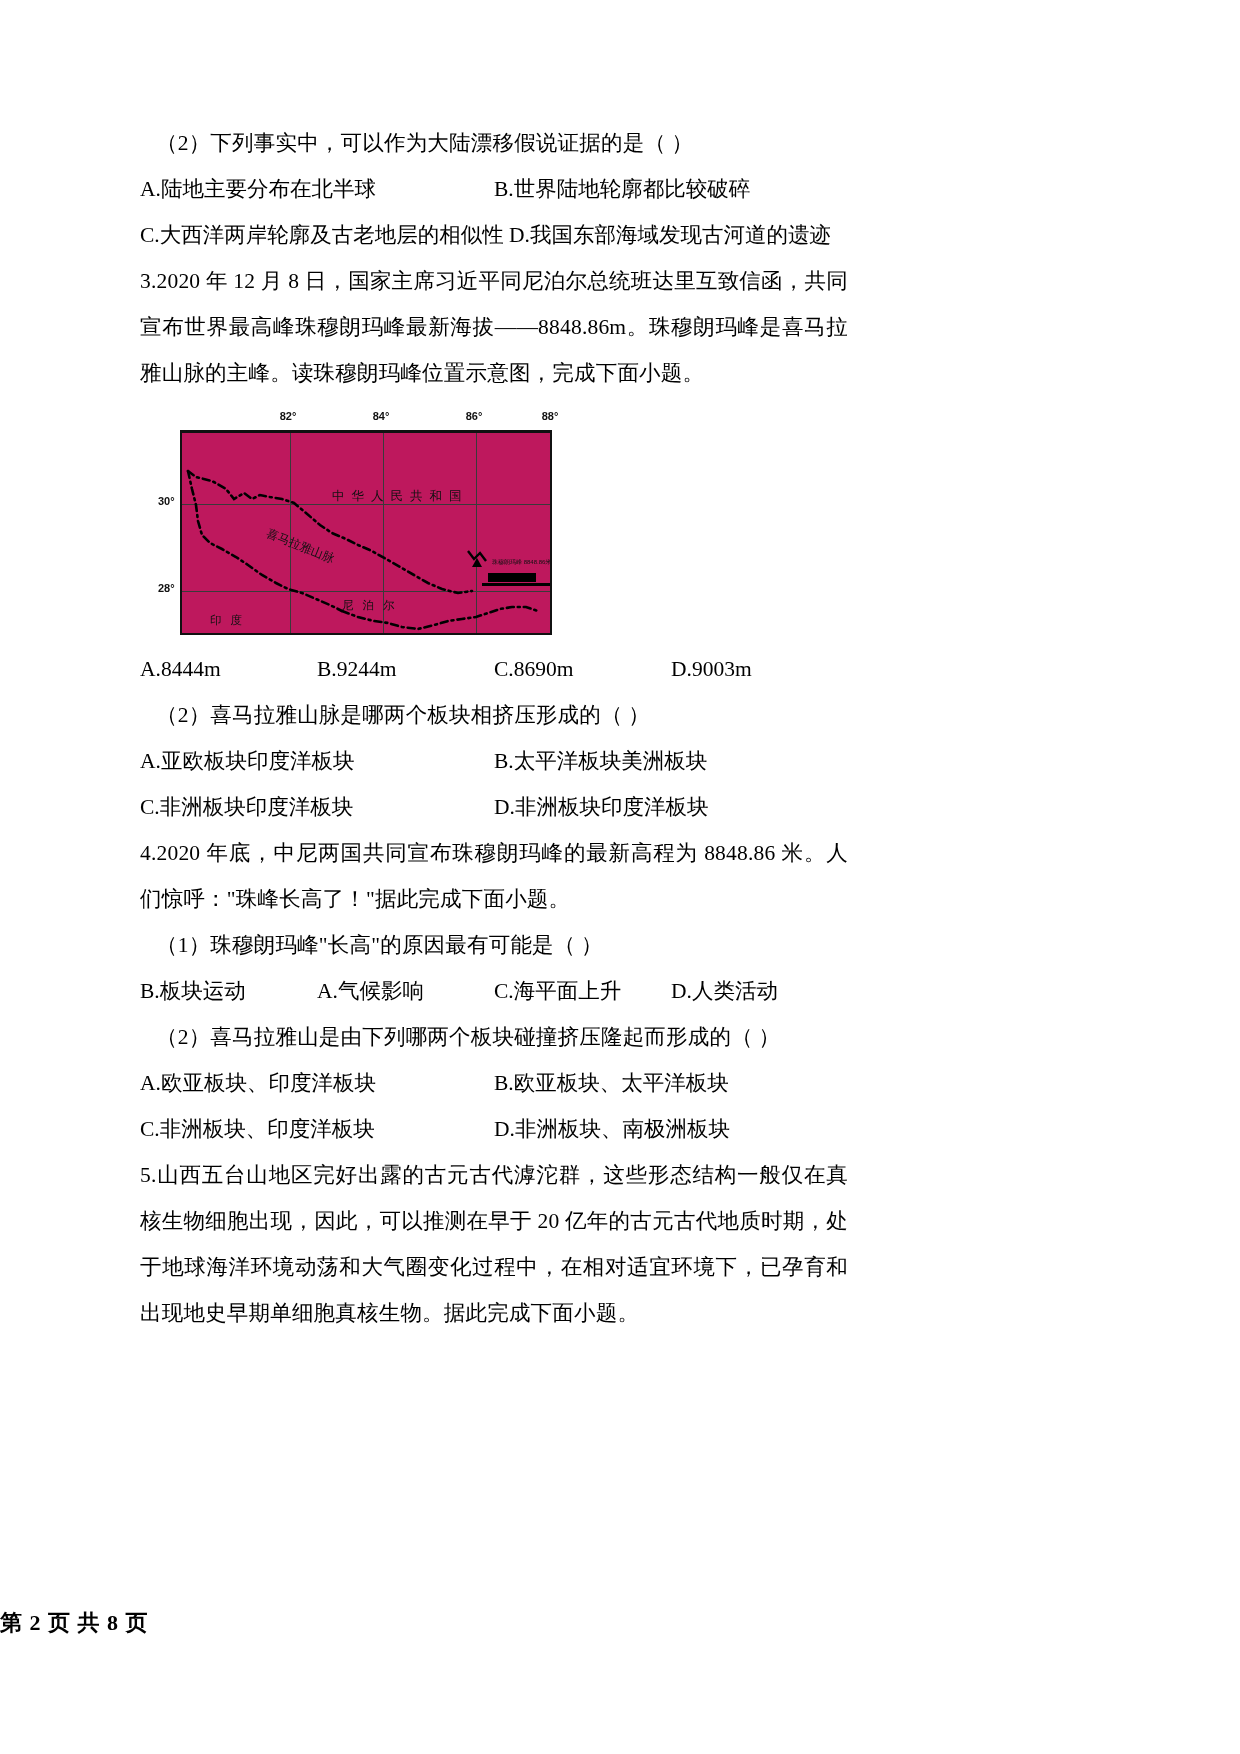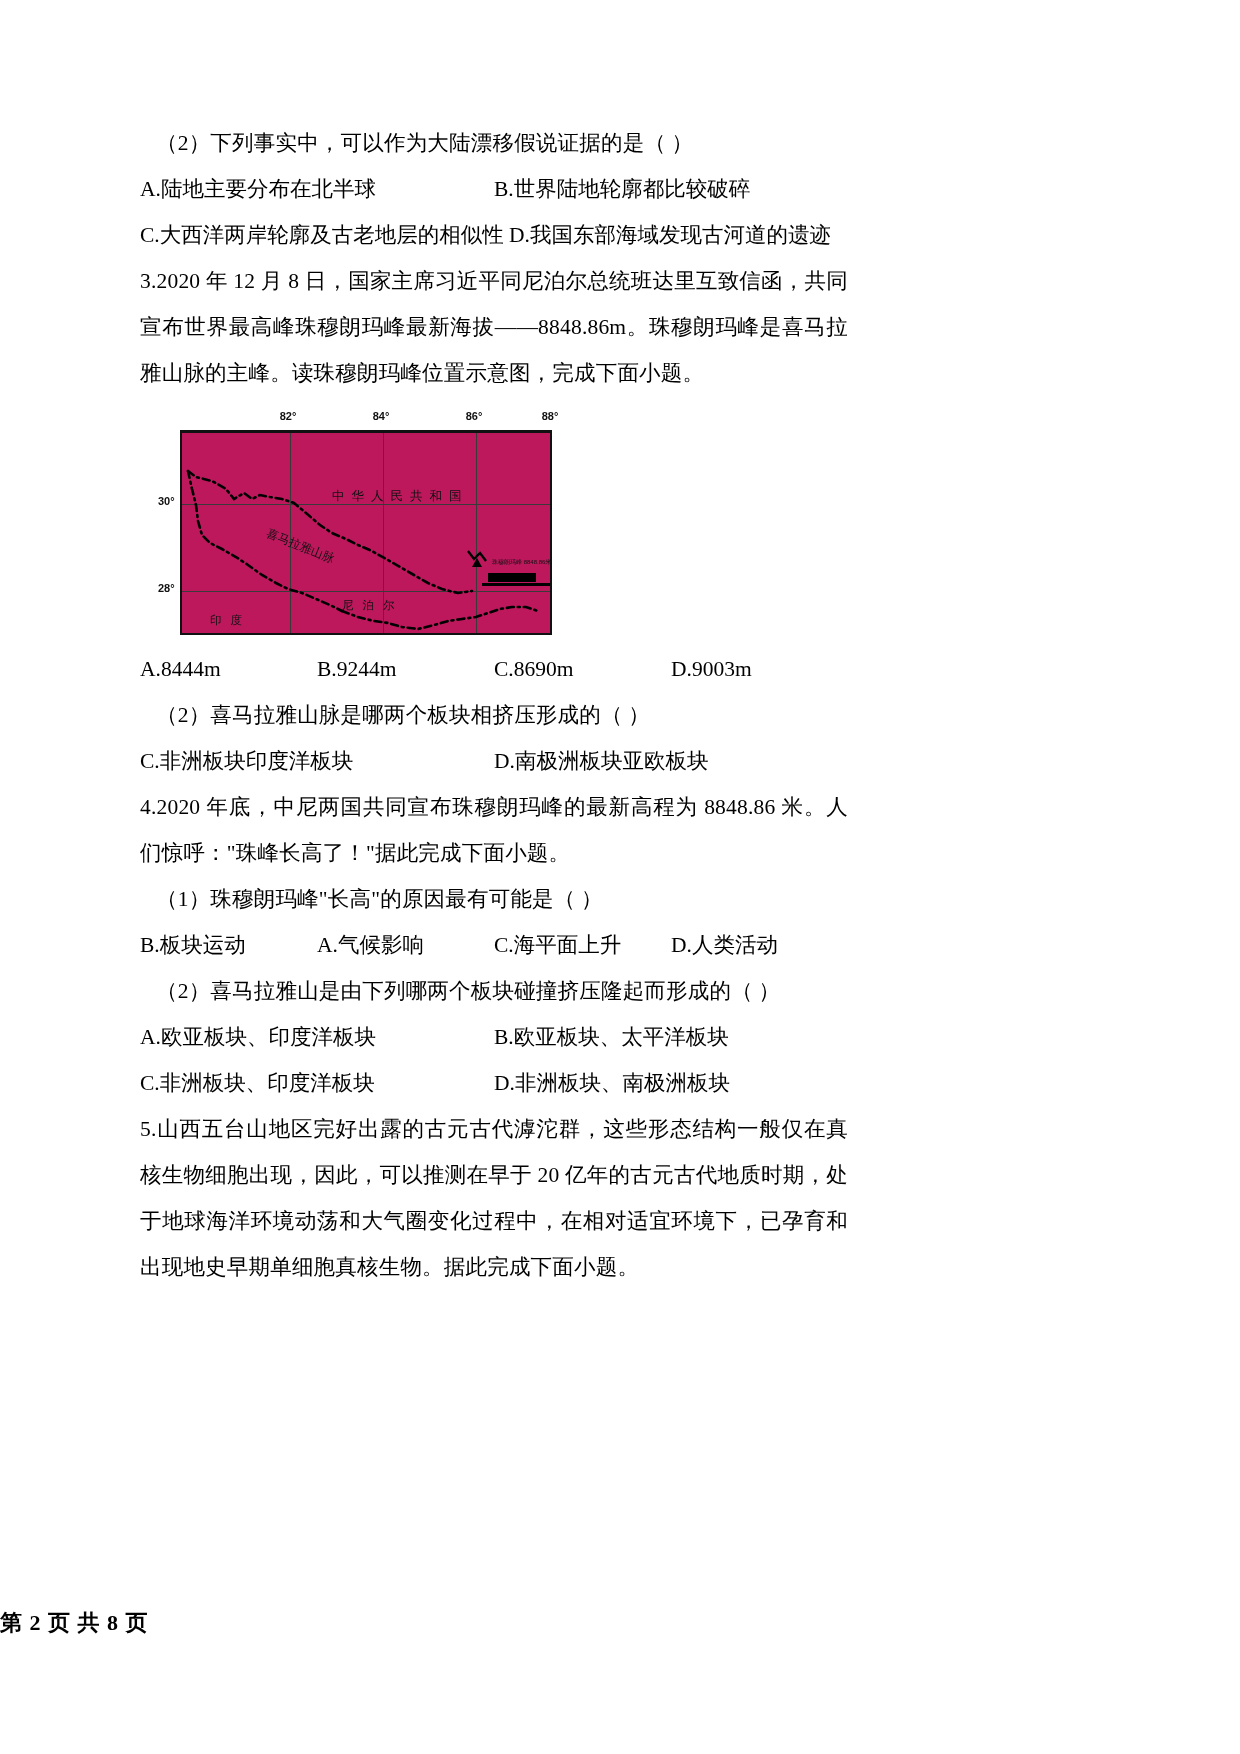--- a/index.html
+++ b/index.html
@@ -208,22 +208,26 @@
 
   <div class="opts">
     <span class="col4">A.8444m</span>
     <span class="col4">B.9244m</span>
     <span class="col4">C.8690m</span>
     <span class="col4">D.9003m</span>
   </div>
 
   <p class="para indent">（2）喜马拉雅山脉是哪两个板块相挤压形成的（  ）</p>
   <div class="opts">
+    <span class="col2">A.亚欧板块印度洋板块</span>
+    <span class="col2">B.太平洋板块美洲板块</span>
+  </div>
+  <div class="opts">
     <span class="col2">C.非洲板块印度洋板块</span>
-    <span class="col2">D.南极洲板块亚欧板块</span>
+    <span class="col2">D.非洲板块印度洋板块</span>
   </div>
 
   <p class="para">4.2020 年底，中尼两国共同宣布珠穆朗玛峰的最新高程为 8848.86 米。人们惊呼："珠峰长高了！"据此完成下面小题。</p>
 
   <p class="para indent">（1）珠穆朗玛峰"长高"的原因最有可能是（  ）</p>
   <div class="opts">
     <span class="col4">B.板块运动</span>
     <span class="col4">A.气候影响</span>
     <span class="col4">C.海平面上升</span>
     <span class="col4">D.人类活动</span>

